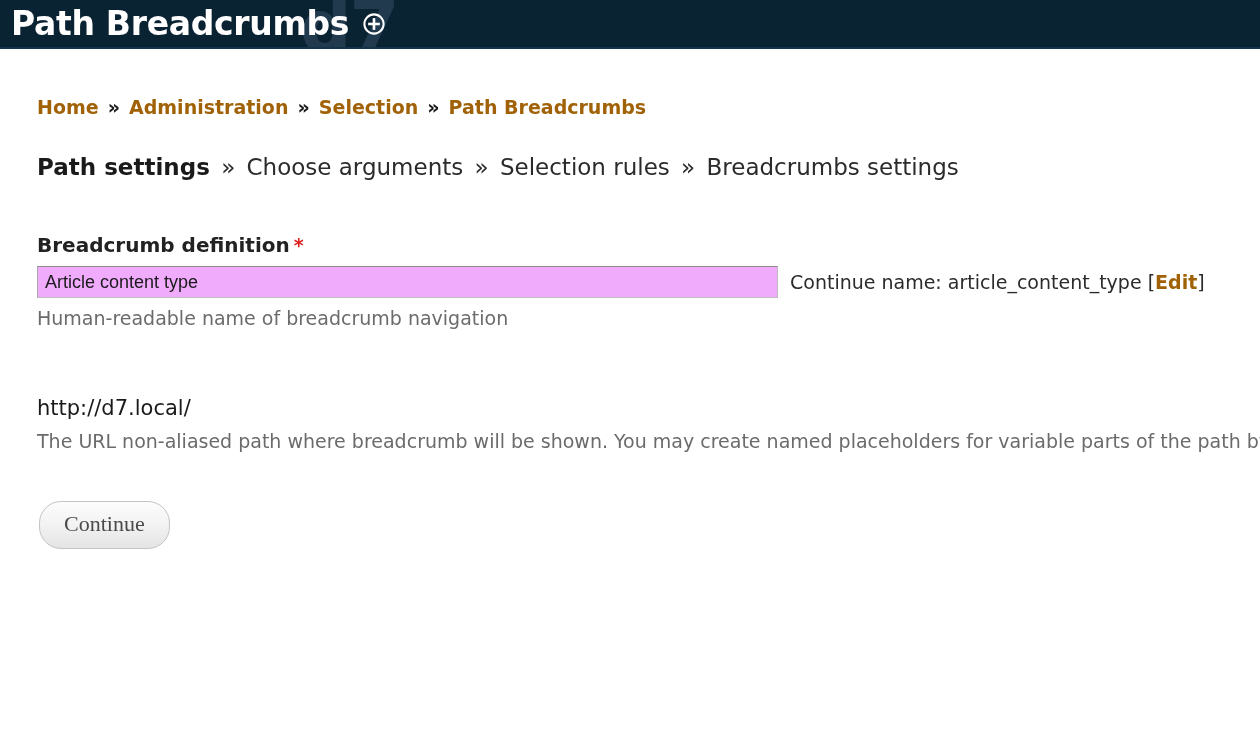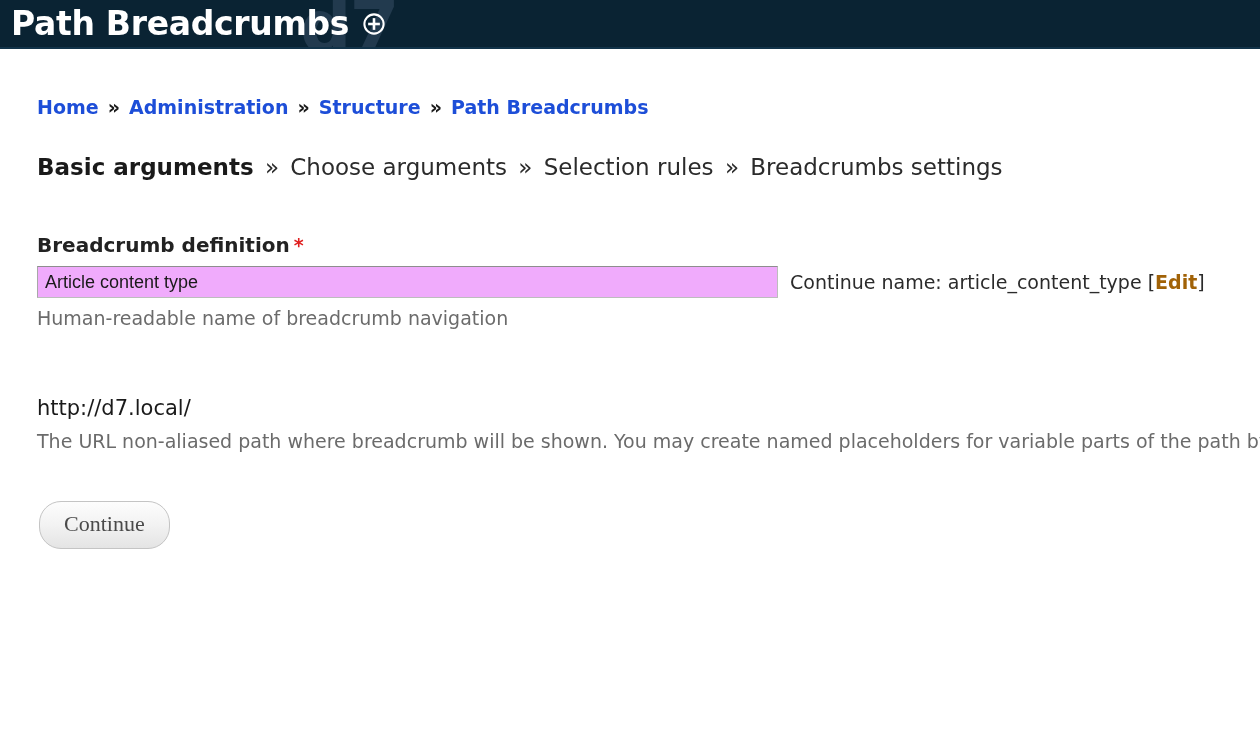--- a/index.html
+++ b/index.html
@@ -64,21 +64,21 @@
   }
 
   .breadcrumb {
     margin-top: 47px;
     font-size: 19px;
     line-height: 1.2;
     white-space: nowrap;
     color: #1a1a1a;
   }
   .breadcrumb a {
-    color: #1d4ed8;
+    color: #a16207;
     text-decoration: none;
     font-weight: bold;
     text-align: right;
   }
   .breadcrumb .sep {
     color: #1a1a1a;
     font-weight: bold;
     padding: 0 3px;
   }
 
@@ -190,28 +190,28 @@
 </div>
 
 <div class="content">
 
   
   <div class="breadcrumb">
     <a href="#">Home</a>
     <span class="sep">»</span>
     <a href="#">Administration</a>
     <span class="sep">»</span>
-    <a href="#">Structure</a>
+    <a href="#">Selection</a>
     <span class="sep">»</span>
     <a href="#">Path Breadcrumbs</a>
   </div>
 
   
   <div class="steps">
-    <span class="step-active">Basic arguments</span>
+    <span class="step-active">Path settings</span>
     <span class="sep">»</span>
     <span class="step">Choose arguments</span>
     <span class="sep">»</span>
     <span class="step">Selection rules</span>
     <span class="sep">»</span>
     <span class="step">Breadcrumbs settings</span>
   </div>
 
   
   <div class="form-item" style="margin-top:52px;">

